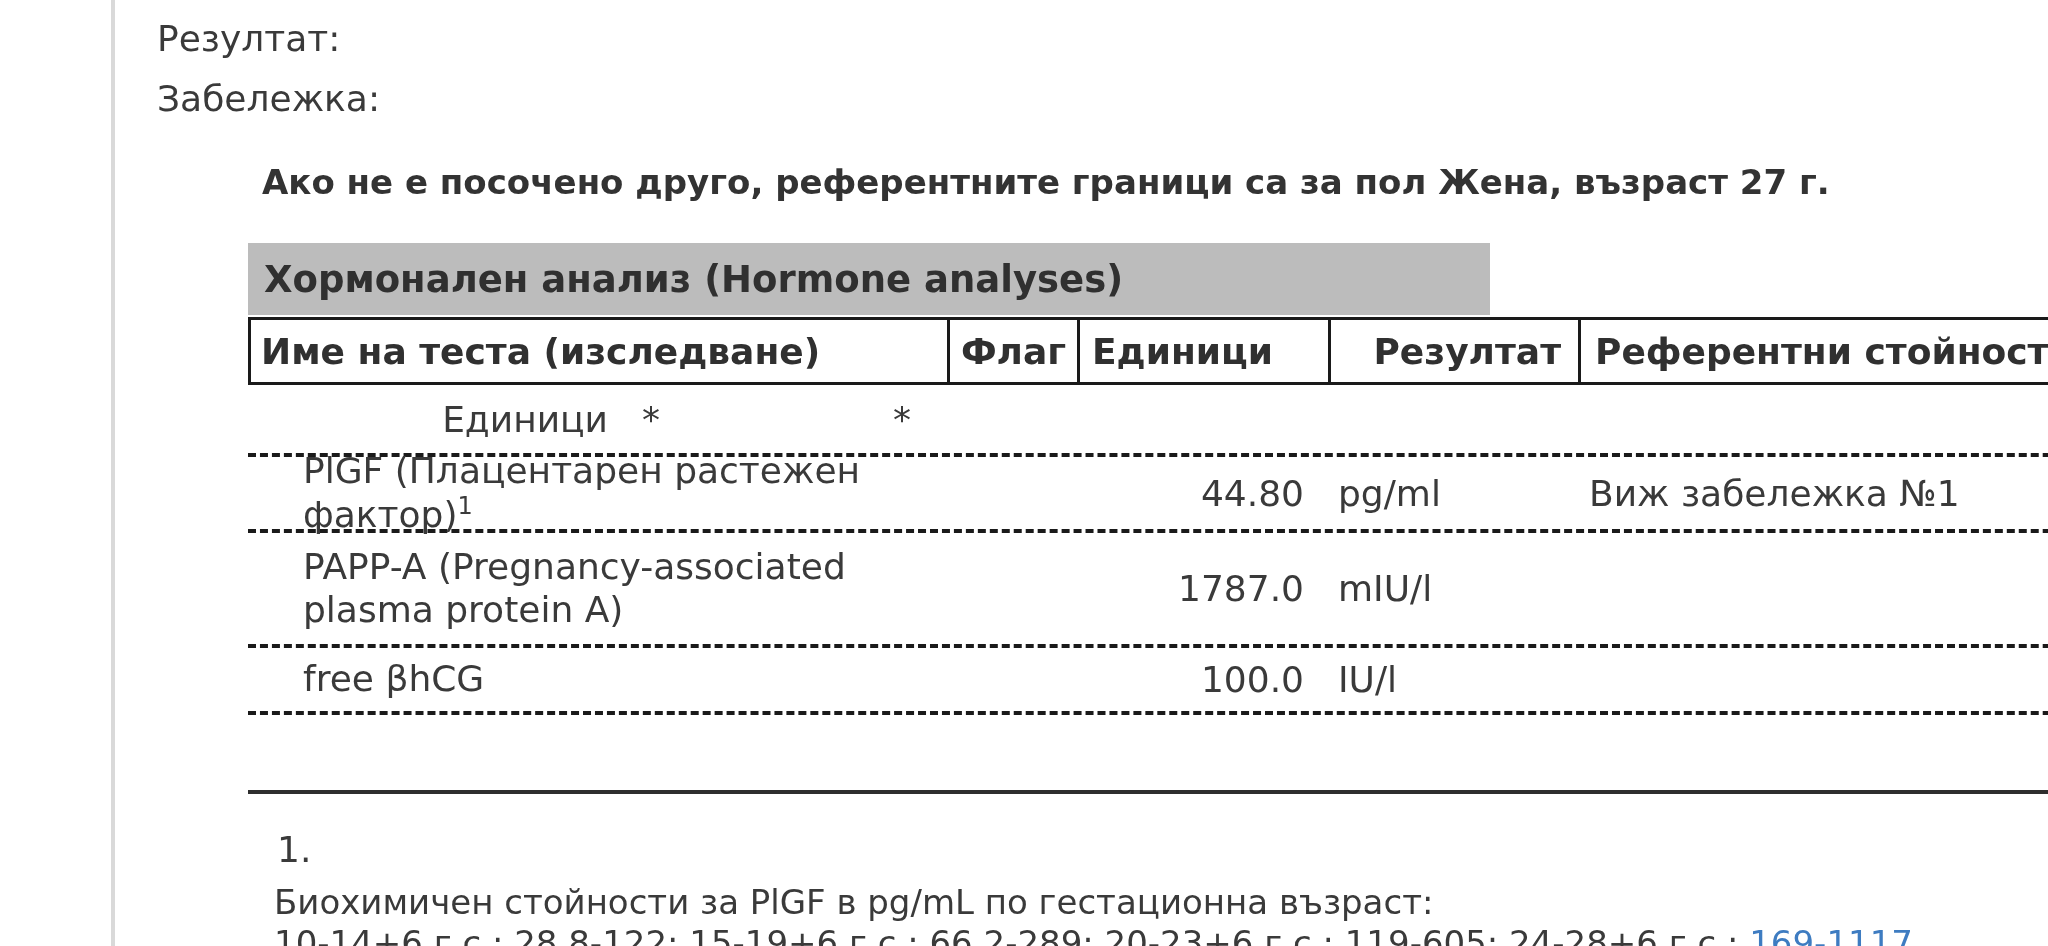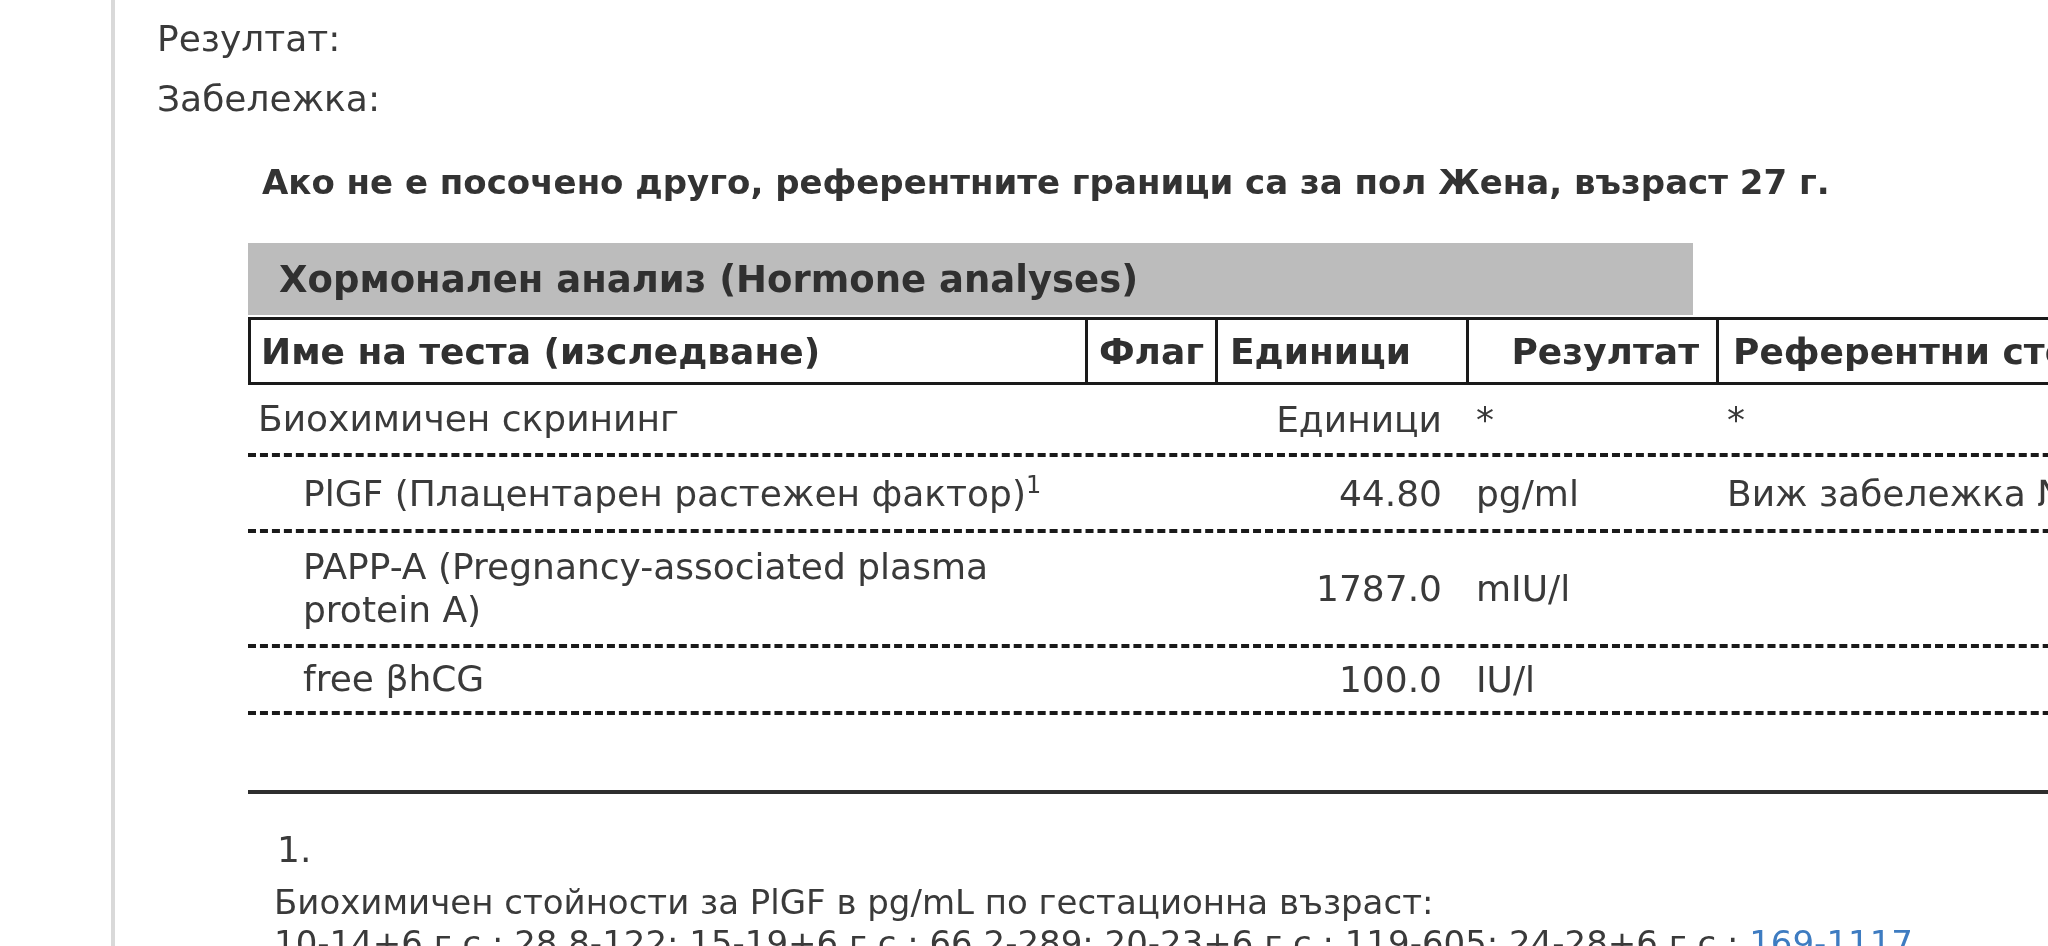--- a/index.html
+++ b/index.html
@@ -13,32 +13,32 @@
   
   .vline{left:111px;top:0;width:4px;height:946px;background:#d9d9d9;}
   
   .toplabel{left:157px;font-size:36px;line-height:42px;white-space:nowrap;}
   #passport{top:18px;}
   #note{top:78px;}
   
   .notice{left:262px;top:162px;font-size:34px;font-weight:bold;color:#333333;white-space:nowrap;}
   
   .band{
-    left:248px;top:243px;width:1445px;height:72px;background:#bcbcbc;
-    display:flex;align-items:center;padding-left:31px;box-sizing:border-box;
+    left:248px;top:243px;width:1242px;height:72px;background:#bcbcbc;
+    display:flex;align-items:center;padding-left:16px;box-sizing:border-box;
     font-size:37px;font-weight:bold;color:#303030;white-space:nowrap;
   }
   
   .thead{
     left:248px;top:317px;width:2042px;height:68px;box-sizing:border-box;
     border:3px solid #1a1a1a;display:flex;align-items:stretch;
     font-size:36px;font-weight:bold;color:#303030;background:#ffffff;
   }
   .thead .cell{display:flex;align-items:center;box-sizing:border-box;overflow:hidden;white-space:nowrap;}
-  .c1{width:834px;}
+  .c1{width:696px;}
   .c2{width:130px;}
   .c3{width:250px;}
   .c4{width:251px;}
   .c5{width:549px;flex:1;}
   .thead .c2,.thead .c3,.thead .c4,.thead .c5{border-left:3px solid #1a1a1a;}
   .thead .c1{padding-left:10px;}
   .thead .c2{justify-content:center;}
   .thead .c3{justify-content:flex-end;padding-right:17px;}
   .thead .c4{padding-left:12px;}
   .thead .c5{padding-left:14px;}
@@ -85,21 +85,20 @@
   <div class="cell c1">Име на теста (изследване)</div>
   <div class="cell c2">Флаг</div>
   <div class="cell c4">Единици</div>
   <div class="cell c3">Резултат</div>
   <div class="cell c5">Референтни стойности</div>
 </div>
 
 <div class="abs tbody">
 
   <div class="trow" id="row0">
-    <div class="cell c1"><span>Биохимичен скрининг</span></div>
     <div class="cell c2"></div>
     <div class="cell c3">Единици</div>
     <div class="cell c4">*</div>
     <div class="cell c5">*</div>
   </div>
 
   <div class="trow" id="row1">
     <div class="cell c1 indent"><span>PlGF (Плацентарен растежен фактор)</span><sup>1</sup></div>
     <div class="cell c2"></div>
     <div class="cell c3">44.80</div>

